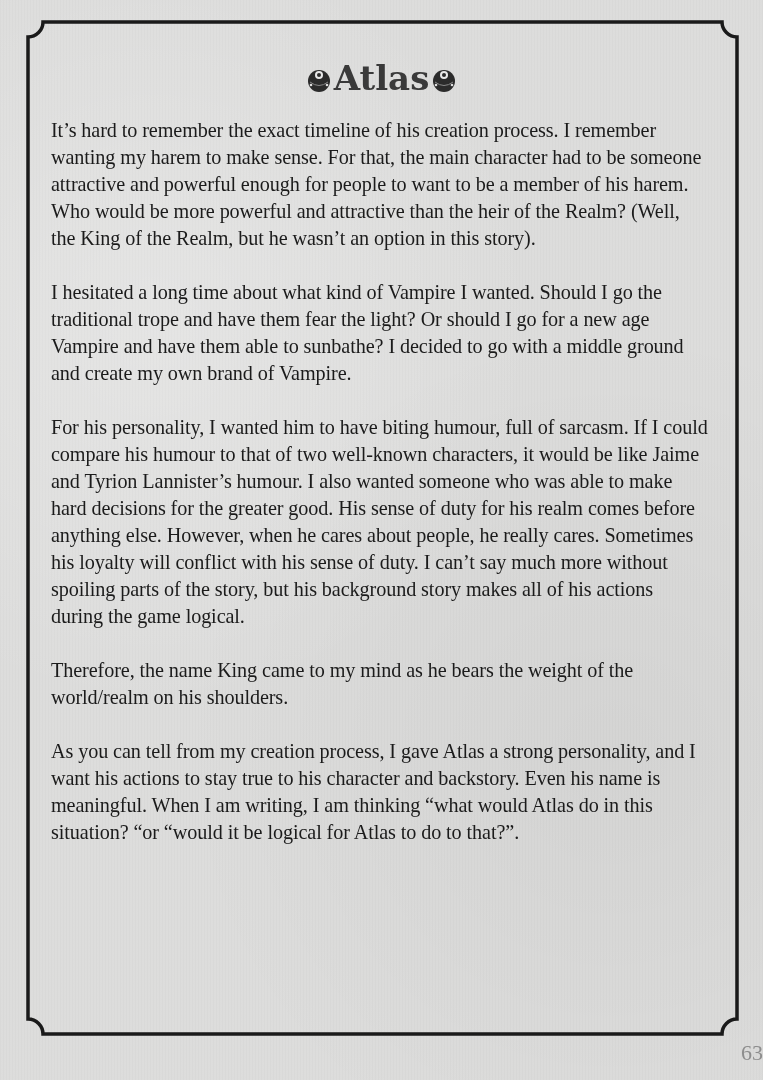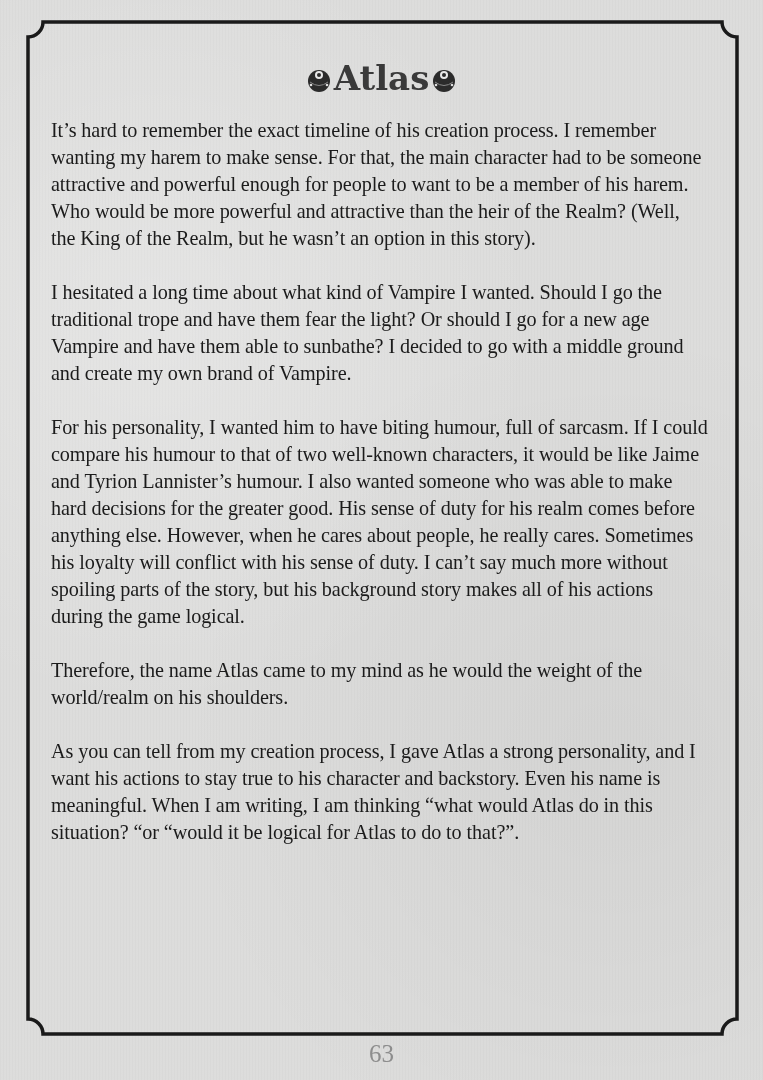--- a/index.html
+++ b/index.html
@@ -20,22 +20,22 @@
     display: flex; justify-content: center; align-items: center; gap: 2px;
   }
   .orn { display: inline-block; width: 26px; height: 26px; margin-top: 4px; }
   .content {
     position: absolute; left: 51px; top: 117px; width: 670px;
     font-family: "Liberation Serif", serif; font-size: 20.2px; line-height: 27px;
     color: #1b1b1b; letter-spacing: -0.1px;
   }
   .content p { margin: 0 13px 27px 0; }
   .page-number {
-    position: absolute; left: 0; width: 763px; top: 1040px; text-align: center;
-    font-family: "Liberation Serif", serif; font-size: 25px; color: #8d8d8d;
+    position: absolute; left: 0; width: 763px; top: 1040px; text-align: right;
+    font-family: "Liberation Serif", serif; font-size: 22px; color: #8d8d8d;
   }
 </style>
 </head>
 <body>
 
 <svg class="frame-svg" width="763" height="1080" viewBox="0 0 763 1080">
   <path d="M43,22 L722,22 A15,15 0 0 0 737,37 L737,1019 A15,15 0 0 0 722,1034 L43,1034 A15,15 0 0 0 28,1019 L28,37 A15,15 0 0 0 43,22 Z" fill="none" stroke="#1a1a1a" stroke-width="3.5"></path>
 </svg>
 
 <div class="title">
@@ -55,17 +55,17 @@
     <path d="M4,15 Q13,22 22,15" stroke="#888" stroke-width="1" fill="none"></path>
     <circle cx="5" cy="18" r="1.3" fill="#ddd"></circle>
     <circle cx="21" cy="18" r="1.3" fill="#ddd"></circle>
   </svg>
 </div>
 
 <div class="content">
   <p>It’s hard to remember the exact timeline of his creation process. I remember wanting my harem to make sense. For that, the main character had to be someone attractive and powerful enough for people to want to be a member of his harem. Who would be more powerful and attractive than the heir of the Realm? (Well, the King of the Realm, but he wasn’t an option in this story).</p>
   <p>I hesitated a long time about what kind of Vampire I wanted. Should I go the traditional trope and have them fear the light? Or should I go for a new age Vampire and have them able to sunbathe? I decided to go with a middle ground and create my own brand of Vampire.</p>
   <p>For his personality, I wanted him to have biting humour, full of sarcasm. If I could compare his humour to that of two well-known characters, it would be like Jaime and Tyrion Lannister’s humour. I also wanted someone who was able to make hard decisions for the greater good. His sense of duty for his realm comes before anything else. However, when he cares about people, he really cares. Sometimes his loyalty will conflict with his sense of duty. I can’t say much more without spoiling parts of the story, but his background story makes all of his actions during the game logical.</p>
-  <p>Therefore, the name Atlas came to my mind as he would the weight of the world/realm on his shoulders.</p>
+  <p>Therefore, the name King came to my mind as he bears the weight of the world/realm on his shoulders.</p>
   <p>As you can tell from my creation process, I gave Atlas a strong personality, and I want his actions to stay true to his character and backstory. Even his name is meaningful. When I am writing, I am thinking “what would Atlas do in this situation? “or “would it be logical for Atlas to do to that?”.</p>
 </div>
 
 <div class="page-number">63</div>
 
 </body></html>

